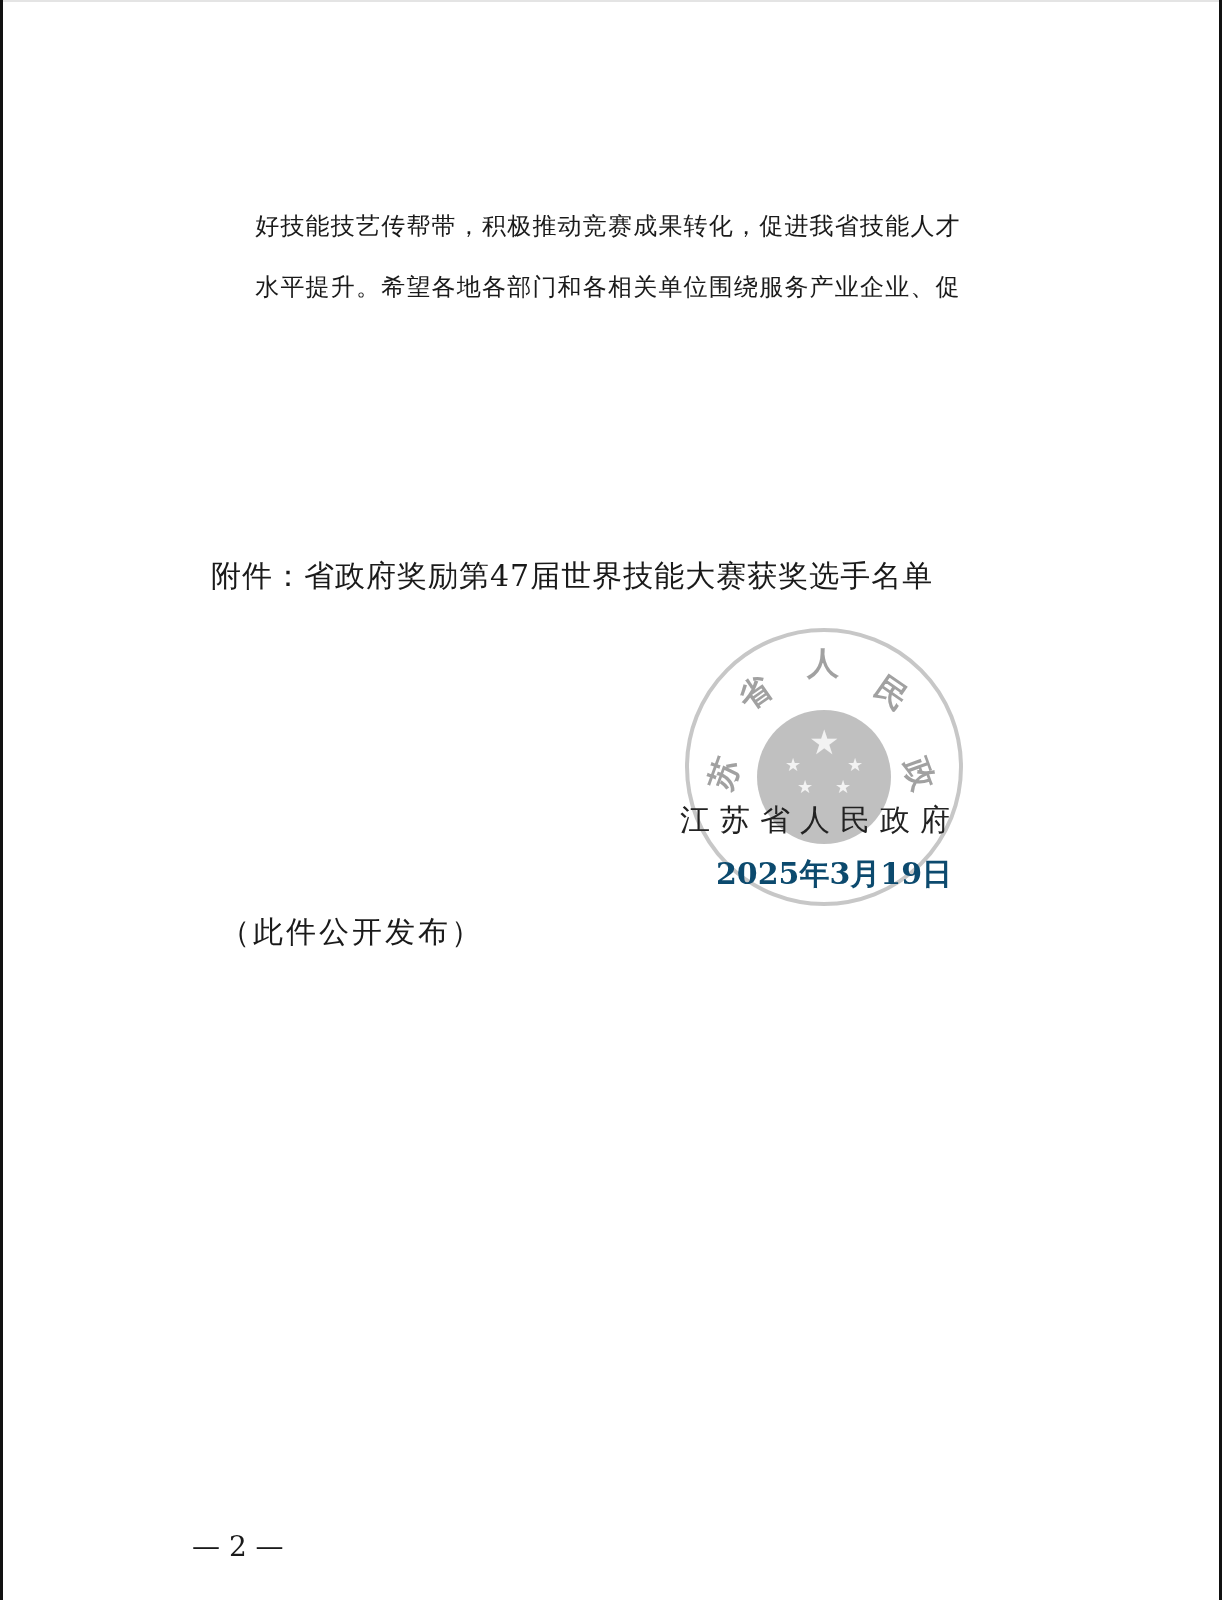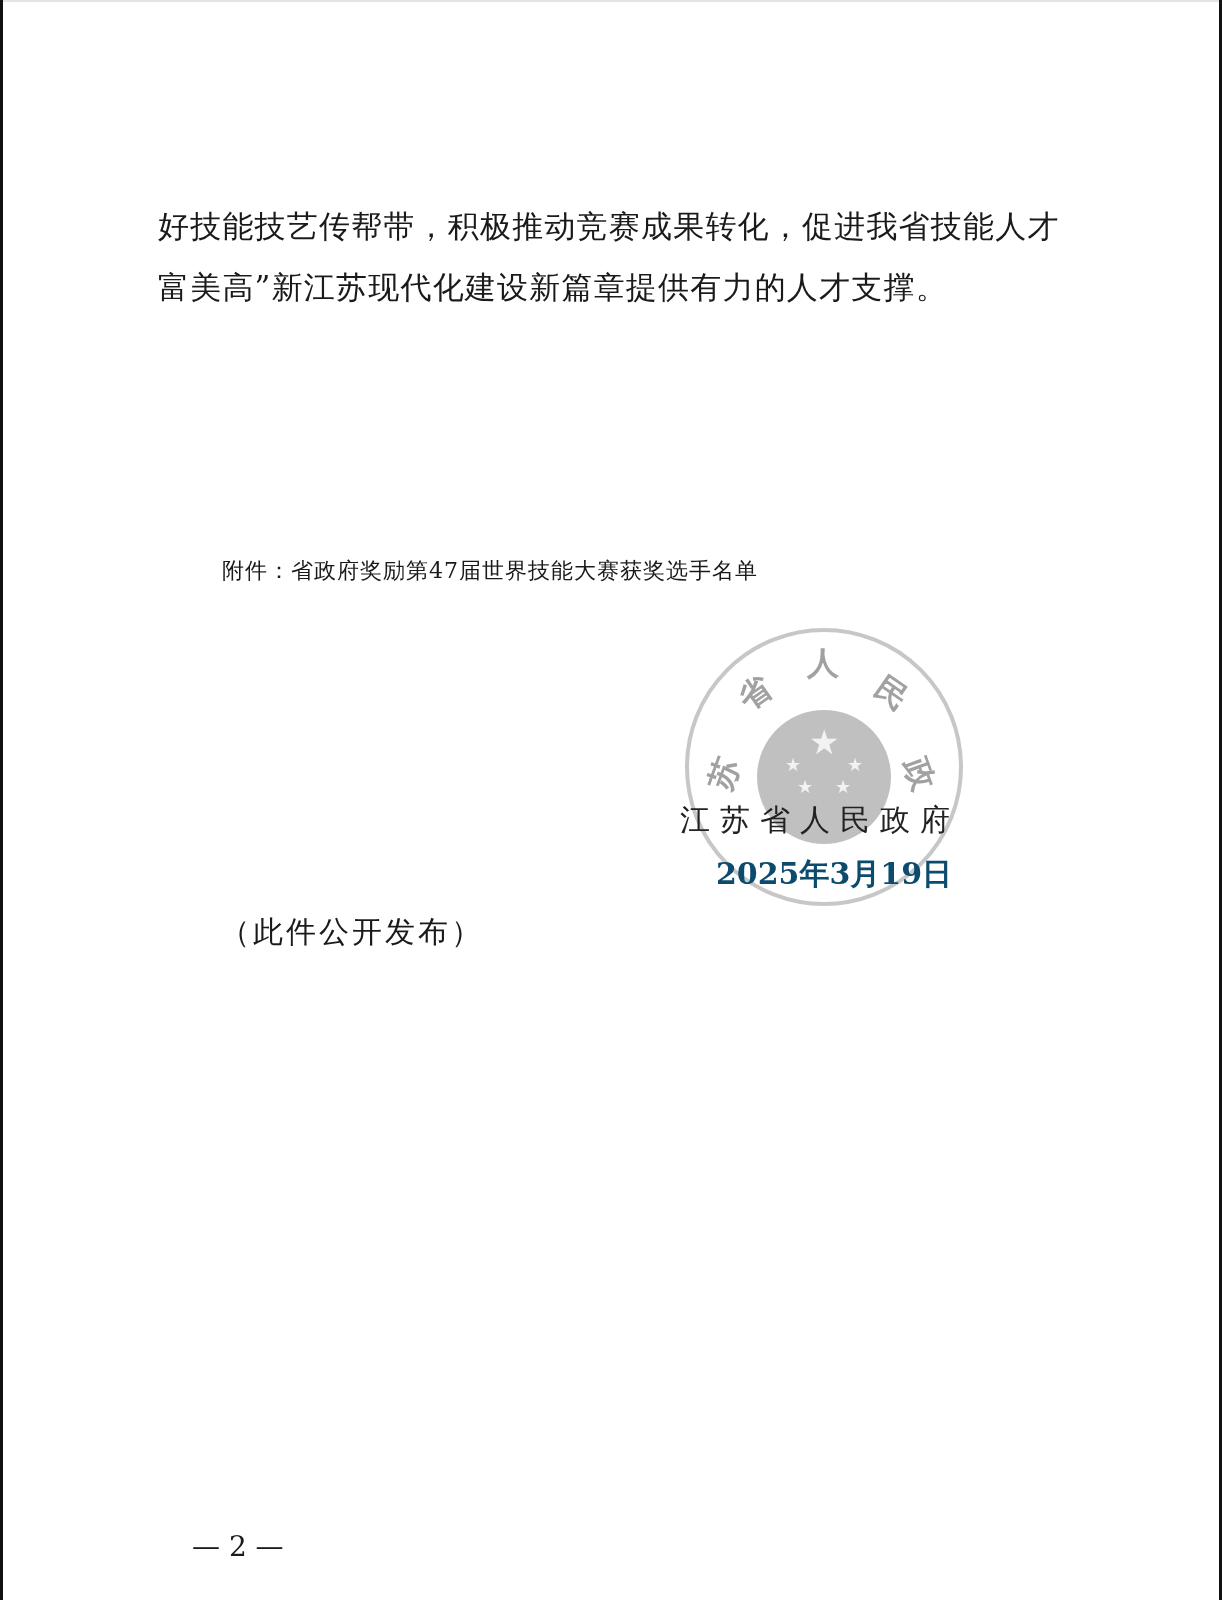--- a/index.html
+++ b/index.html
@@ -11,25 +11,25 @@
   }
   .edge-left { position: absolute; left: 0; top: 0; width: 3px; height: 1600px; background: #111; }
   .edge-right { position: absolute; right: 0; top: 0; width: 3px; height: 1600px; background: #111; }
   .edge-top { position: absolute; left: 0; top: 0; width: 1222px; height: 2px; background: #e4e4e4; }
 
   .para {
     position: absolute; left: 158px; top: 196px; width: 900px;
   }
   .para .line {
     height: 61px; line-height: 61px;
-    font-size: 31px; letter-spacing: 1.2px; white-space: nowrap;
+    font-size: 24px; letter-spacing: 1.2px; white-space: nowrap; text-align: center;
   }
   .attach {
-    position: absolute; left: 222px; top: 556px;
-    font-size: 22px; letter-spacing: 1px; white-space: nowrap; text-align: right;
+    position: absolute; left: 211px; top: 556px;
+    font-size: 30px; letter-spacing: 1px; white-space: nowrap; text-align: right;
   }
   .seal {
     position: absolute; left: 685px; top: 628px; width: 270px; height: 270px;
     border-radius: 50%; border: 4px solid #9a9a9a; opacity: 0.55;
   }
   .seal .emblem {
     position: absolute; left: 68px; top: 78px; width: 134px; height: 134px;
     border-radius: 50%; background: #8e8e8e;
   }
   .seal .emblem .star { position: absolute; color: #e8e8e8; }
@@ -55,21 +55,21 @@
 </style>
 </head>
 <body>
 
 <div class="edge-top"></div>
 <div class="edge-left"></div>
 <div class="edge-right"></div>
 
 <div class="para">
   <div class="line">好技能技艺传帮带，积极推动竞赛成果转化，促进我省技能人才</div>
-  <div class="line">富美高”新江苏现代化建设新篇章提供有力的人才支撑。</div>
+  <div class="line">水平提升。希望各地各部门和各相关单位围绕服务产业企业、促</div>
 </div>
 
 <div class="attach">附件：省政府奖励第47届世界技能大赛获奖选手名单</div>
 
 <div class="seal">
   <span class="ring-char" style="left:20px;top:120px;transform:rotate(-70deg);">苏</span>
   <span class="ring-char" style="left:50px;top:40px;transform:rotate(-35deg);">省</span>
   <span class="ring-char" style="left:118px;top:10px;">人</span>
   <span class="ring-char" style="left:186px;top:40px;transform:rotate(35deg);">民</span>
   <span class="ring-char" style="left:214px;top:120px;transform:rotate(70deg);">政</span>

